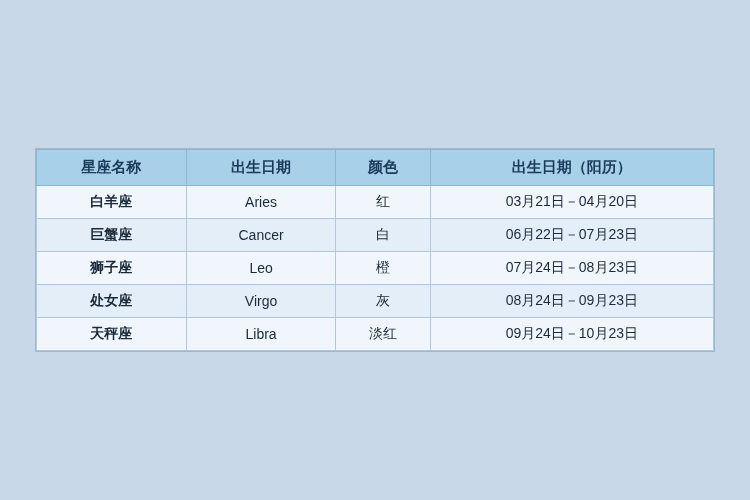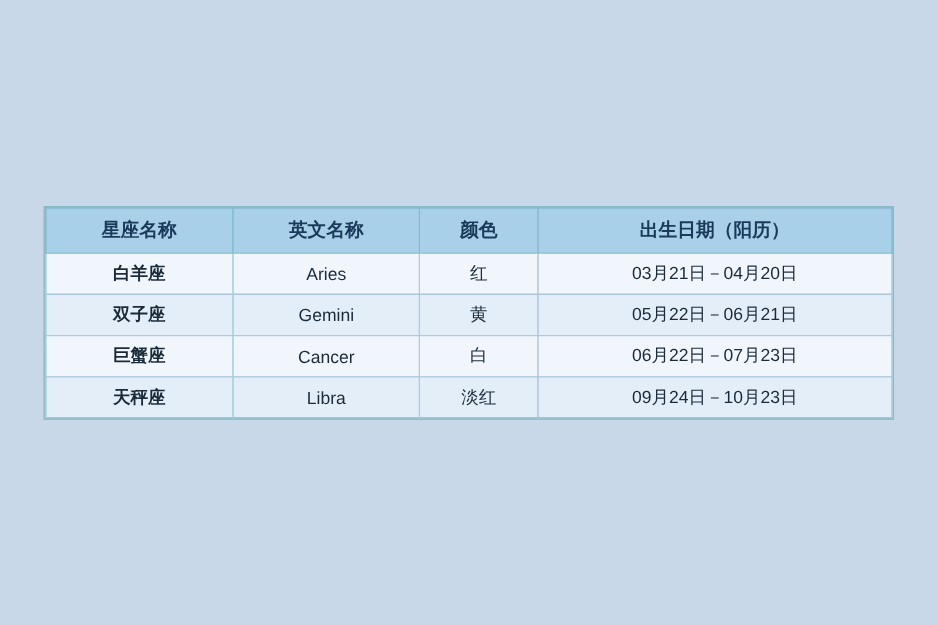--- a/index.html
+++ b/index.html
@@ -12,21 +12,21 @@
       width: 750px;
       height: 500px;
       background-color: #c8d8e8;
       display: flex;
       align-items: center;
       justify-content: center;
       font-family: "Microsoft YaHei", "SimHei", Arial, sans-serif;
     }
 
     .table-container {
-      background-color: #14b8a6;
+      background-color: #bef264;
       border: 1px solid #a0b8cc;
       width: 680px;
     }
 
     table {
       width: 100%;
       border-collapse: collapse;
     }
 
     thead tr th {
@@ -66,43 +66,49 @@
     }
   </style>
 </head>
 <body>
 
 <div class="table-container">
   <table>
     <thead>
       <tr>
         <th>星座名称</th>
-        <th>英文名称</th>
+        <th>出生日期</th>
         <th>颜色</th>
         <th>出生日期（阳历）</th>
       </tr>
     </thead>
     <tbody id="table-body">
     <tr>
           <td>白羊座</td>
           <td>Aries</td>
           <td>红</td>
           <td>03月21日－04月20日</td>
         </tr>
         <tr>
-          <td>双子座</td>
-          <td>Gemini</td>
-          <td>黄</td>
-          <td>05月22日－06月21日</td>
-        </tr>
-        <tr>
           <td>巨蟹座</td>
           <td>Cancer</td>
           <td>白</td>
           <td>06月22日－07月23日</td>
+        </tr>
+        <tr>
+          <td>狮子座</td>
+          <td>Leo</td>
+          <td>橙</td>
+          <td>07月24日－08月23日</td>
+        </tr>
+        <tr>
+          <td>处女座</td>
+          <td>Virgo</td>
+          <td>灰</td>
+          <td>08月24日－09月23日</td>
         </tr>
         <tr>
           <td>天秤座</td>
           <td>Libra</td>
           <td>淡红</td>
           <td>09月24日－10月23日</td>
         </tr>
       </tbody>
   </table>
 </div>

